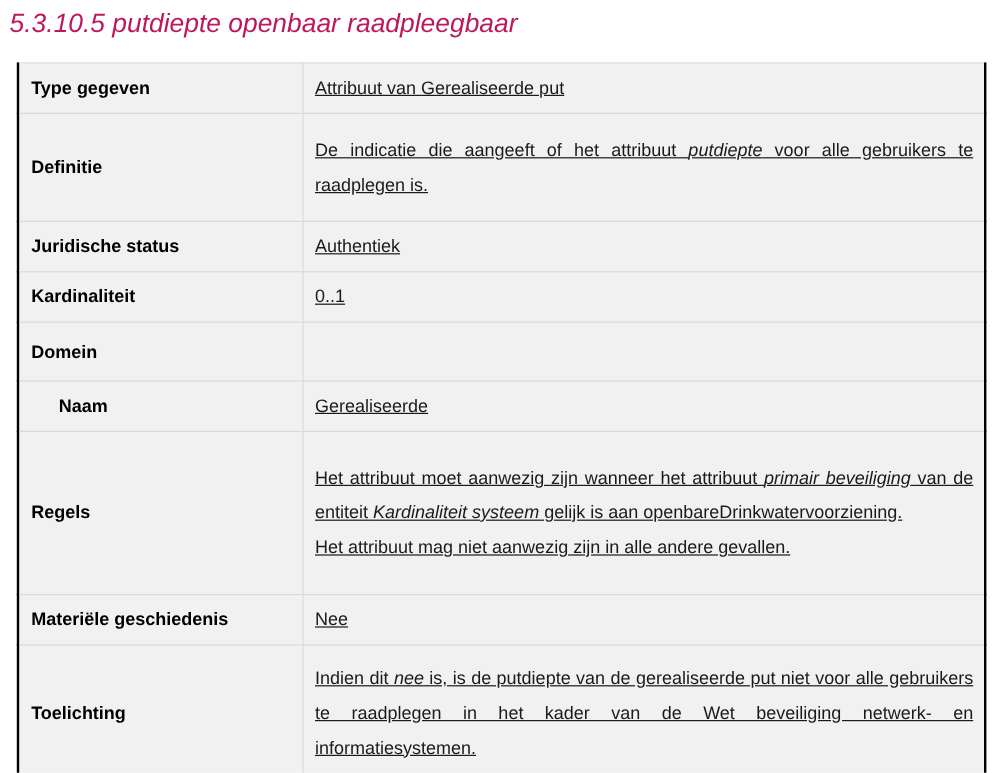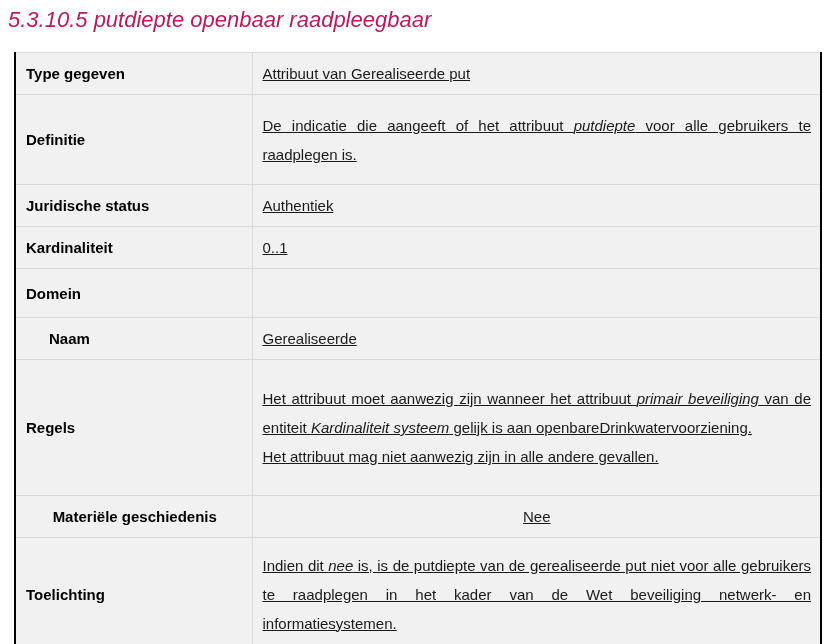--- a/index.html
+++ b/index.html
@@ -107,21 +107,21 @@
             <p>Gerealiseerde</p>
           </td>
         </tr>
         <tr style="height: 136px;">
           <td class="label-cell">Regels</td>
           <td class="value-cell justify">
             <p>Het attribuut moet aanwezig zijn wanneer het attribuut <i>primair beveiliging</i> van de entiteit <i>Kardinaliteit systeem</i> gelijk is aan openbareDrinkwatervoorziening.</p>
             <p>Het attribuut mag niet aanwezig zijn in alle andere gevallen.</p>
           </td>
         </tr>
-        <tr style="height: 33px; text-align: center;">
+        <tr style="height: 33px;">
           <td class="label-cell">Materiële geschiedenis</td>
           <td class="value-cell">
             <p>Nee</p>
           </td>
         </tr>
         <tr style="height: 114px;">
           <td class="label-cell">Toelichting</td>
           <td class="value-cell justify">
             <p>Indien dit <i>nee</i> is, is de putdiepte van de gerealiseerde put niet voor alle gebruikers te raadplegen in het kader van de Wet beveiliging netwerk- en informatiesystemen.</p>
           </td>

